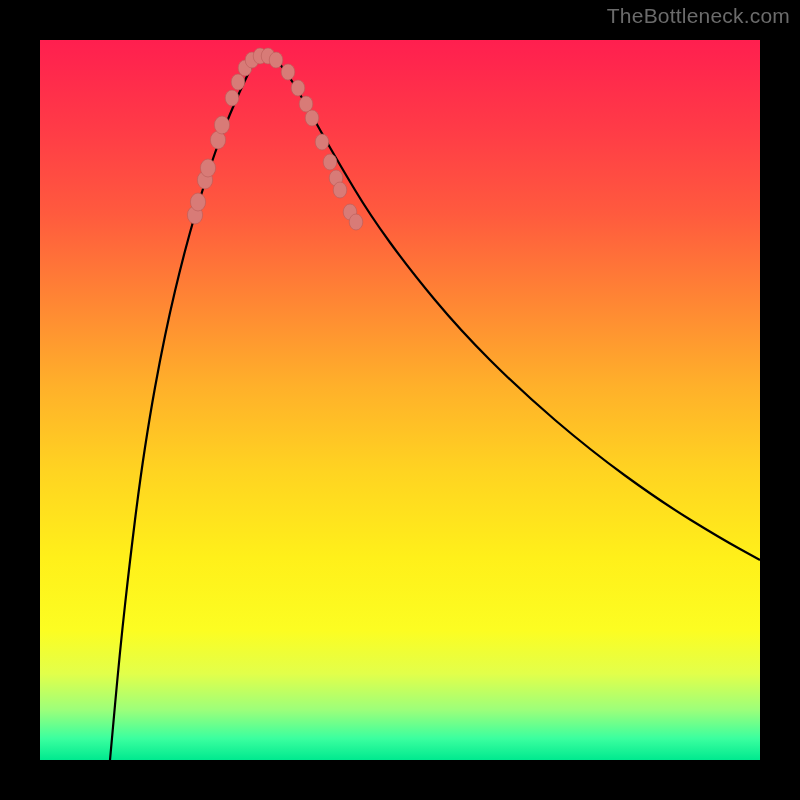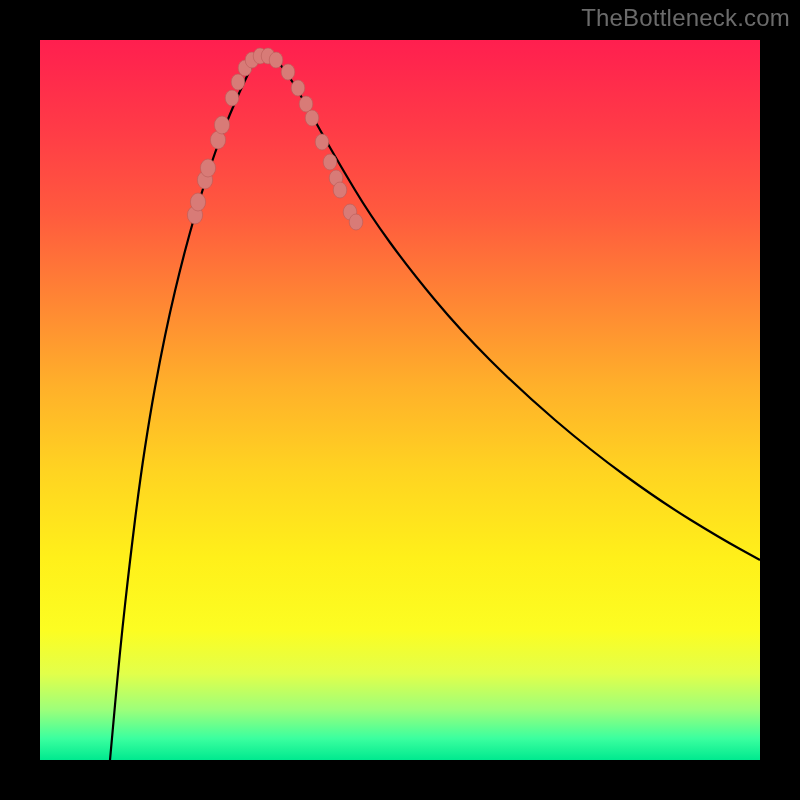--- a/index.html
+++ b/index.html
@@ -42,21 +42,21 @@
       #9dff7a 93%,
       #3bff9f 97%,
       #00e98f 100%
     );
   }
   .watermark {
     position: absolute;
     top: 4px;
     right: 10px;
     color: #6b6b6b;
-    font-size: 24px;
+    font-size: 21px;
     font-weight: 500;
     letter-spacing: 0.2px;
     user-select: none;
   }
   svg.curve {
     position: absolute;
     left: 0; top: 0;
     width: 720px; height: 720px;
   }
   .curve-path {

